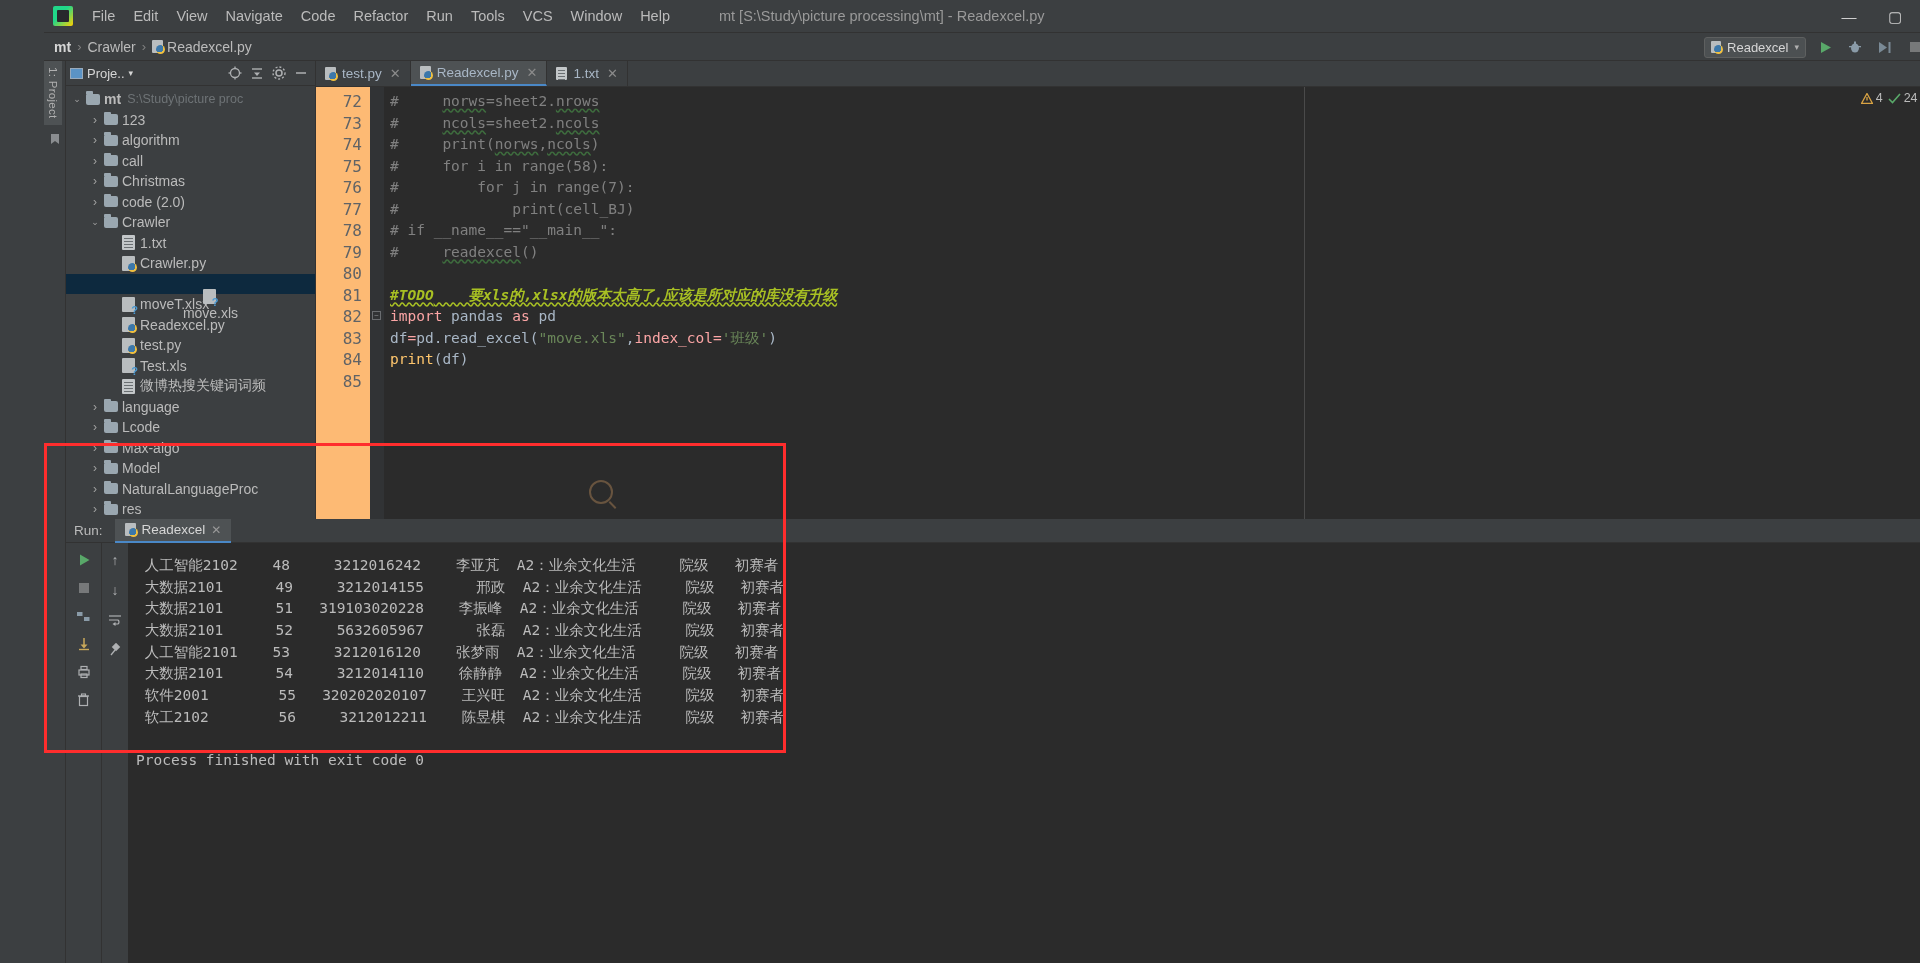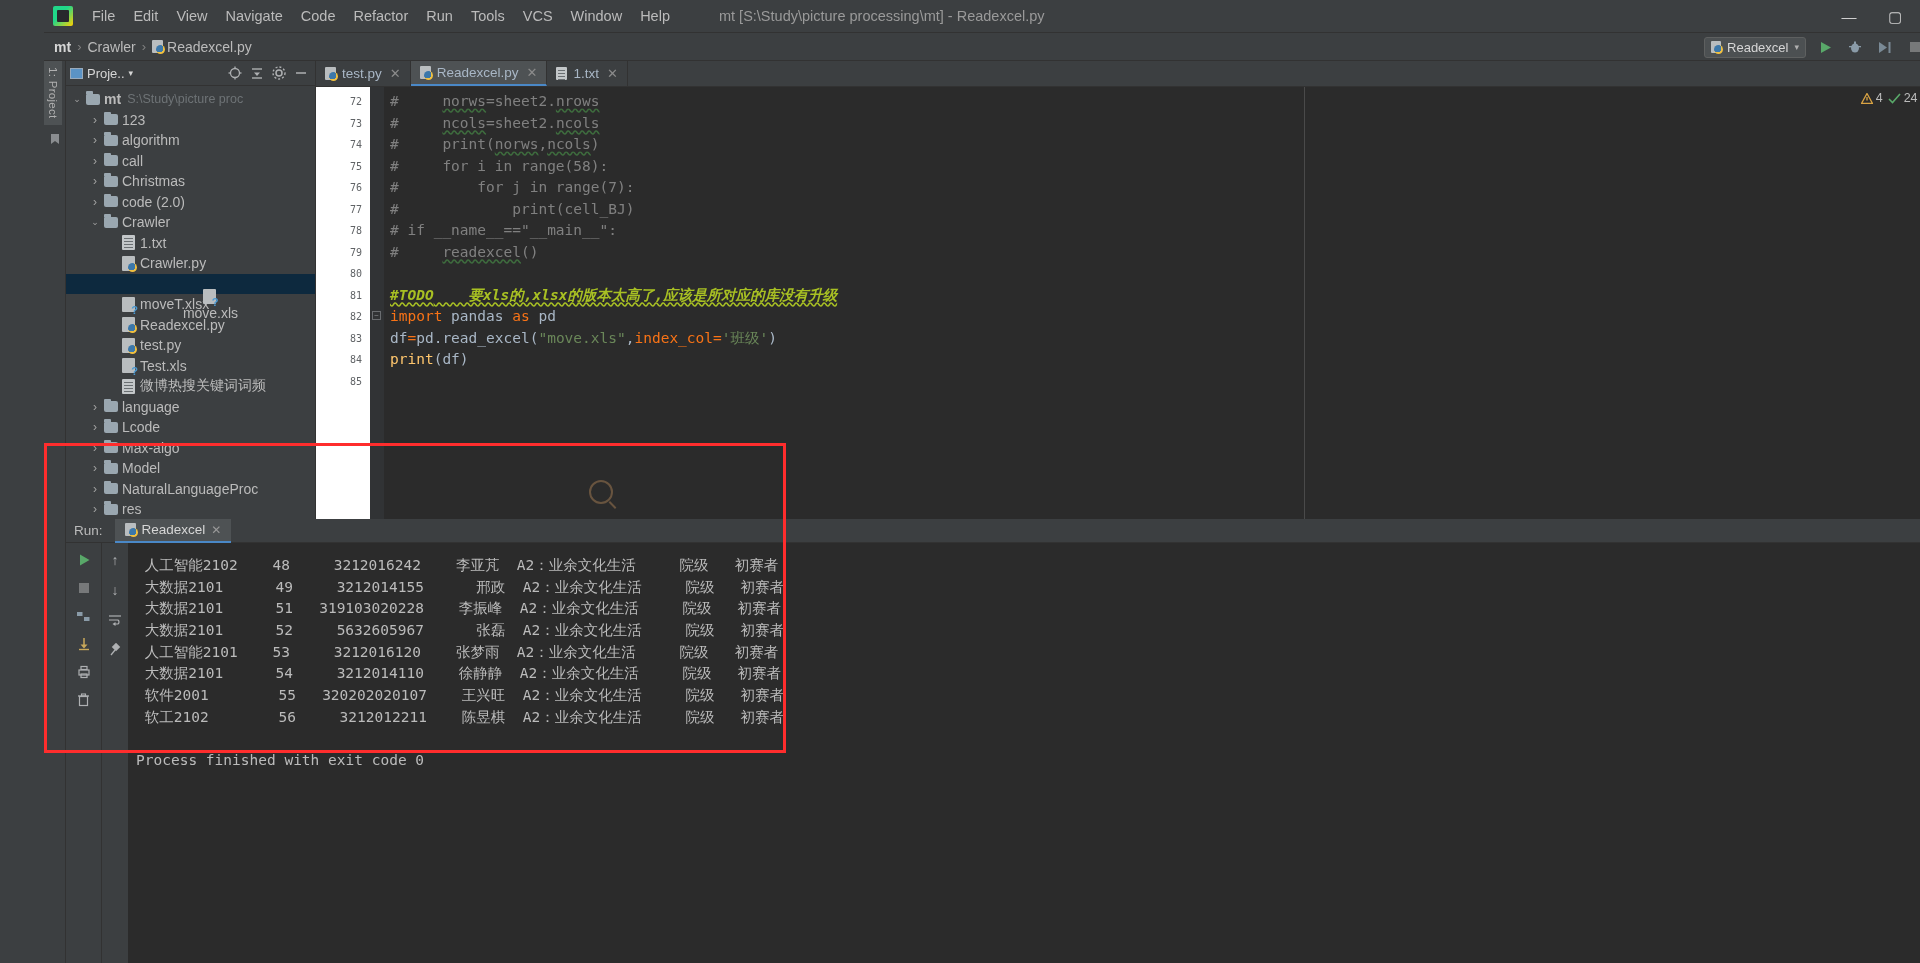--- a/index.html
+++ b/index.html
@@ -133,41 +133,41 @@
   }
   .etab {
     display: flex; align-items: center; gap: 6px; padding: 0 9px;
     font-size: 13.5px; color: #a9b7c6; background: #3c3f41; cursor: default;
     border-right: 1px solid #323232;
   }
   .etab.active { background: #4e5254; border-bottom: 2px solid #4a88c7; }
   .etab .x { color: #8b8b8b; font-size: 13px; margin-left: 2px; }
   .code-wrap { position: relative; height: 432px; background: #2b2b2b; display:flex; }
   .gutter {
-    width: 54px; background: #ffffff; text-align: right; padding-top: 4px;
-    font-family: "DejaVu Sans Mono", monospace; font-size: 10px; color: #606366;
+    width: 54px; background: #fdba74; text-align: right; padding-top: 4px;
+    font-family: "DejaVu Sans Mono", monospace; font-size: 16px; color: #606366;
     flex: 0 0 54px; position: relative;
   }
   .gline { height: 21.5px; line-height: 21.5px; padding-right: 8px; }
   .fold-col {
     width: 14px; background: #313335; flex: 0 0 14px; position: relative; padding-top: 4px;
   }
   .foldbox {
     position:absolute; left: 2px; width: 9px; height: 9px; border: 1px solid #6a6d70;
     color:#8a8d90; font-size: 8px; line-height: 7px; text-align:center;
   }
   .code {
     flex: 1; padding-top: 4px; font-family: "DejaVu Sans Mono", monospace;
     font-size: 14.5px; color: #a9b7c6; position: relative; overflow: hidden;
   }
   .cline { height: 21.5px; line-height: 21.5px; white-space: pre; padding-left: 6px; }
   .cmt { color: #808080; }
   .cmt-sp { color: #808080; text-decoration: underline; text-decoration-color:#3d6c3d;
             text-decoration-style: wavy; text-underline-offset: 2px; }
-  .kw { color: #f97316; }
+  .kw { color: #fca5a5; }
   .fn { color: #ffc66d; }
   .str { color: #6a8759; }
   .todo { color: #a8c023; font-style: italic; font-weight: bold;
           text-decoration: underline; text-decoration-color:#a8c023;
           text-decoration-style: wavy; text-underline-offset: 2px;}
   .ident { color: #a9b7c6; }
   .rightbar {
     position: absolute; right: 0; top: 26px; width: 14px; height: 432px; background: #313335;
   }
   .insp-widget {

